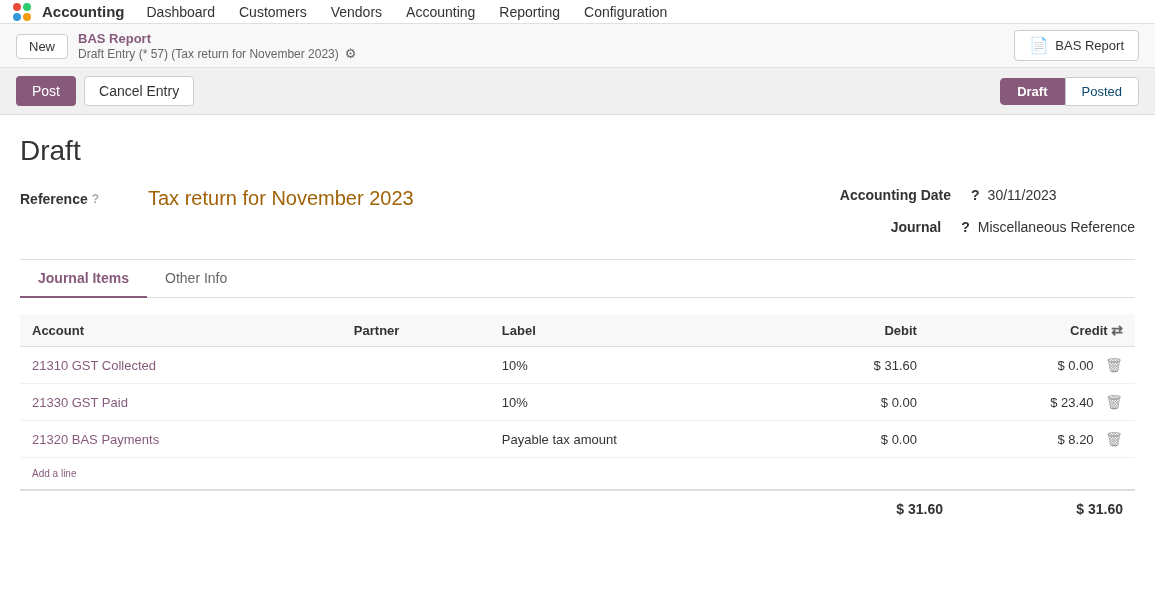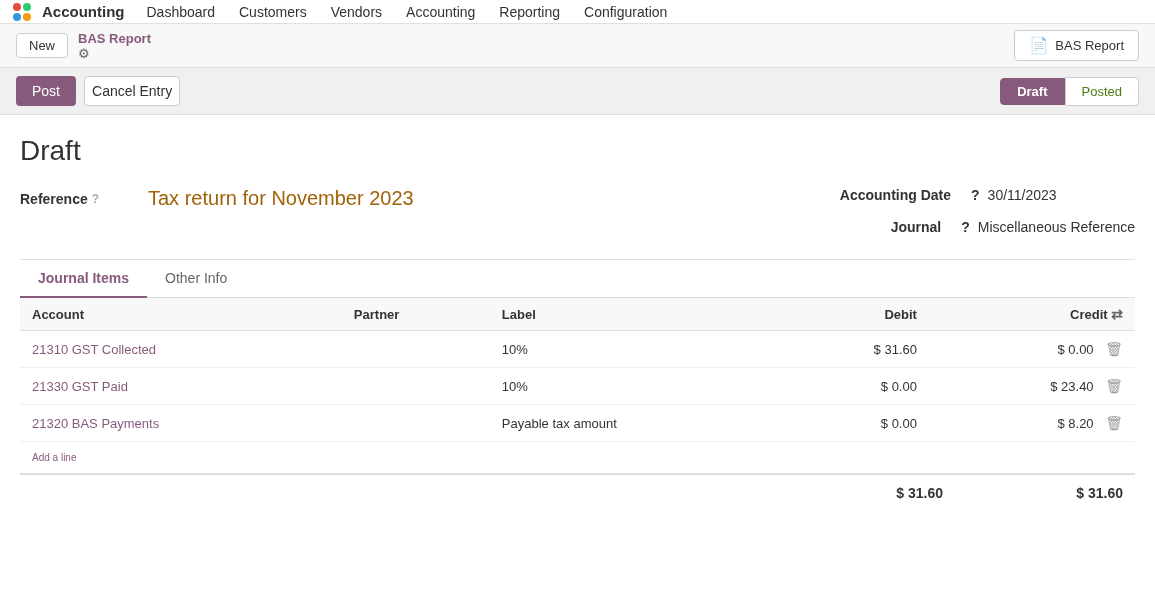--- a/index.html
+++ b/index.html
@@ -32,21 +32,21 @@
       font-size: 14px;
       color: #333;
       cursor: pointer;
       border-radius: 4px;
       white-space: nowrap;
     }
 
     
     .breadcrumb-bar {
       display: flex;
-      align-items: center;
+      align-items: flex-end;
       justify-content: space-between;
       padding: 6px 16px;
       background: #f8f8f8;
       border-bottom: 1px solid #e0e0e0;
     }
     .breadcrumb-left {
       display: flex;
       align-items: center;
       gap: 10px;
     }
@@ -118,40 +118,40 @@
       border-radius: 4px;
       padding: 6px 16px;
       font-size: 14px;
       cursor: pointer;
     }
     .cancel-btn {
       background: #fff;
       color: #333;
       border: 1px solid #ccc;
       border-radius: 4px;
-      padding: 6px 7px;
+      padding: 6px 14px;
       font-size: 14px;
       cursor: pointer;
     }
     .status-bar {
       display: flex;
       align-items: center;
     }
     .status-draft {
       background: #875a7b;
       color: #fff;
       padding: 5px 16px;
       font-size: 13px;
       border-radius: 4px 0 0 4px;
       border: 1px solid #875a7b;
       font-weight: 600;
     }
     .status-posted {
       background: #fff;
-      color: #4d7c0f;
+      color: #0c4a6e;
       padding: 6px 16px;
       font-size: 13px;
       border-radius: 0 4px 4px 0;
       border: 1px solid #ccc;
     }
 
     
     .main-content {
       padding: 20px 20px 0 20px;
     }
@@ -193,21 +193,21 @@
       cursor: pointer;
     }
     .field-value {
       color: #a16207;
       font-size: 20px;
     }
 
     
     .tabs-section {
       border-top: 1px solid #e0e0e0;
-      margin-bottom: 0;
+      margin-bottom: 16px;
     }
     .tabs-row {
       display: flex;
       border-bottom: 1px solid #ddd;
     }
     .tab {
       padding: 10px 18px;
       font-size: 14px;
       cursor: pointer;
       color: #333;
@@ -341,20 +341,21 @@
   <span class="nav-item">Reporting</span>
   <span class="nav-item">Configuration</span>
 </nav>
 
 <div class="breadcrumb-bar">
   <div class="breadcrumb-left">
     <button class="new-btn">New</button>
     <div class="breadcrumb-text">
       <span class="breadcrumb-title">BAS Report</span>
       <div class="breadcrumb-subtitle">
+        <span>Draft Entry (* 57) (Tax return for November 2023)</span>
         <span class="gear-icon">⚙</span>
       </div>
     </div>
   </div>
   <button class="bas-report-btn">
     <span class="doc-icon">📄</span>
     <span>BAS Report</span>
   </button>
 </div>
 

